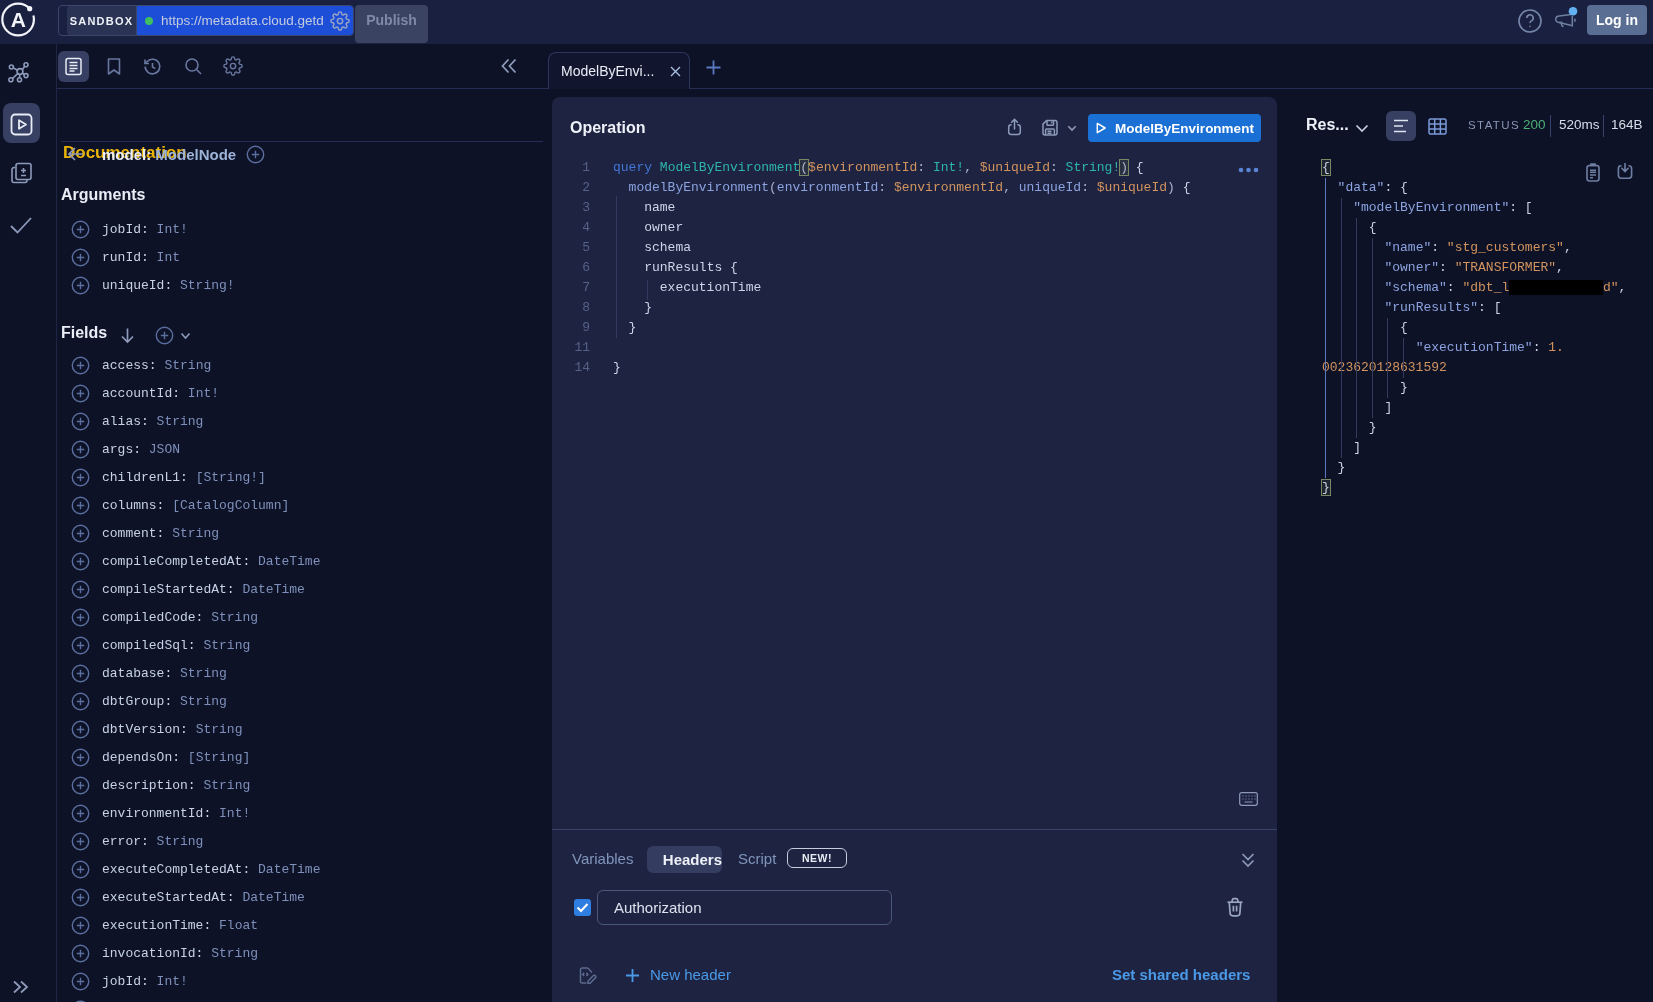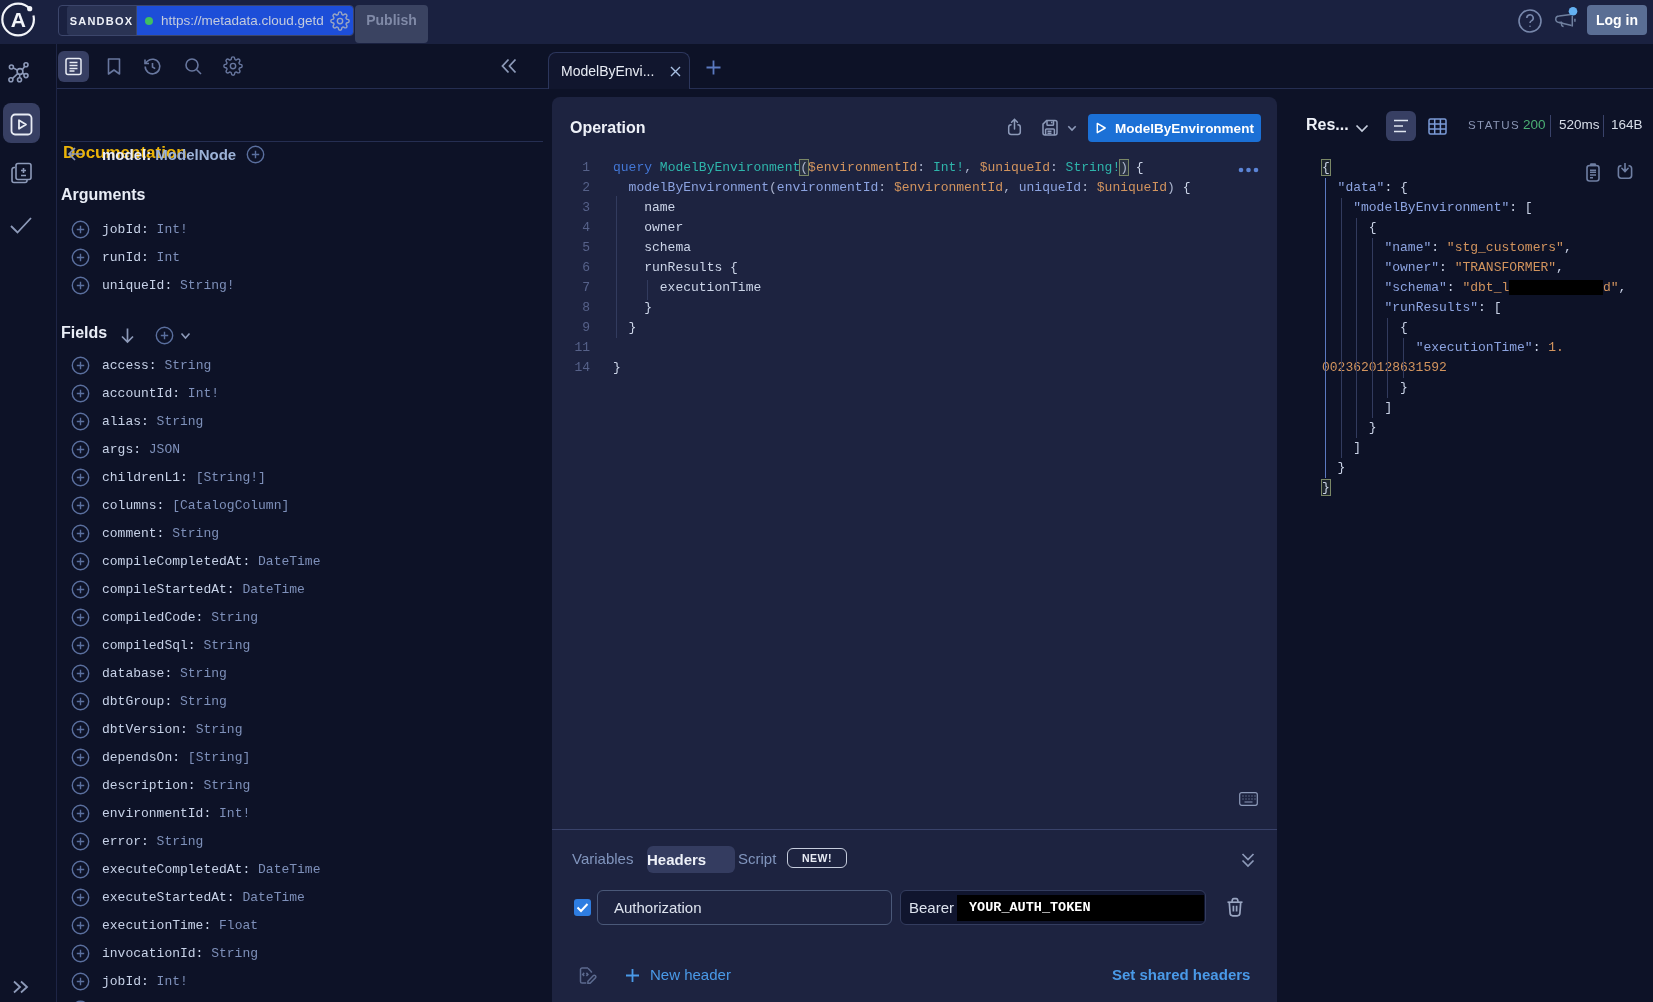--- a/index.html
+++ b/index.html
@@ -475,36 +475,33 @@
   </svg>
 
   <svg class="abs" style="left:687px;top:695px" width="19" height="14" viewBox="0 0 19 14" fill="none" stroke="#8d9ab9" stroke-width="1.2">
     <rect x="0.7" y="0.7" width="17.6" height="12.6" rx="2"></rect>
     <path d="M3.5 4h1M6.5 4h1M9.5 4h1M12.5 4h1M15.5 4h1M3.5 7h1M6.5 7h1M9.5 7h1M12.5 7h1M15.5 7h1M5.5 10h8"></path>
   </svg>
 
   <div id="carddivider"></div>
 
   <div style="position:absolute;left:20px;top:753px;color:#8195bd;font-size:15px;">Variables</div>
-  <div class="btab-active" style="position:absolute;left:95px;top:749px;width:88px;height:27px;text-align:left;line-height:27px;font-size:15px;">Headers</div>
+  <div class="btab-active" style="position:absolute;left:95px;top:749px;width:75px;height:27px;text-align:right;line-height:27px;font-size:15px;">Headers</div>
   <div style="position:absolute;left:186px;top:753px;color:#8195bd;font-size:15px;">Script</div>
   <div style="position:absolute;left:235px;top:751px;height:20px;padding:0 14px;border:1px solid #c6cddd;border-radius:6px;color:#e8ecf4;font-size:10.5px;font-weight:bold;line-height:19px;letter-spacing:0.5px;">NEW!</div>
   <svg class="abs" style="left:689px;top:755px" width="14" height="17" viewBox="0 0 14 17" fill="none" stroke="#8d9ab9" stroke-width="1.7">
     <path d="M1.5 2 7 7.5 12.5 2M1.5 8.5 7 14 12.5 8.5"></path>
   </svg>
 
   <div style="position:absolute;left:22px;top:802px;width:17px;height:17px;background:#2e7de1;border-radius:3px;">
     <svg width="17" height="17" viewBox="0 0 17 17" fill="none" stroke="#fff" stroke-width="2">
         <path d="M3.5 8.5 7 12 13.5 5"></path>
       </svg>
   </div>
   <div style="position:absolute;left:45px;top:793px;width:295px;height:35px;border:1px solid #4a5878;border-radius:6px;color:#dde3ee;font-size:15px;line-height:33px;padding-left:16px;">Authorization</div>
-  <div style="position:absolute;left:348px;top:793px;width:306px;height:35px;background:#10152e;border:1px solid #333c5e;border-radius:6px;color:#dde3ee;font-size:15px;line-height:33px;padding-left:8px;">Bearer
-    <span class="mono" style="position:absolute;left:56px;top:4px;background:#000;color:#fff;font-weight:bold;font-size:13.5px;height:26px;line-height:26px;padding:0 12px;width:247px;box-sizing:border-box;">YOUR_AUTH_TOKEN</span>
-  </div>
 
   <svg class="abs" style="left:674px;top:800px" width="18" height="21" viewBox="0 0 18 21" fill="none" stroke="#9aa6c2" stroke-width="1.7">
     <path d="M1.5 5.2h15"></path>
     <path d="M5.9 4.9 6.4 2.7a1.3 1.3 0 0 1 1.3-1h2.6a1.3 1.3 0 0 1 1.3 1l.5 2.2"></path>
     <path d="M3.3 5.4 4.1 16.3a2.7 2.7 0 0 0 2.7 2.5h4.4a2.7 2.7 0 0 0 2.7-2.5L14.7 5.4"></path>
     <path d="M7.4 8.8v5.6M10.6 8.8v5.6"></path>
   </svg>
 
   <svg class="abs" style="left:26px;top:869px" width="19" height="19" viewBox="0 0 19 19" fill="none" stroke="#5c6a8e" stroke-width="1.5">
     <path d="M10 2H4.1A1.6 1.6 0 0 0 2.5 3.6v11.8A1.6 1.6 0 0 0 4.1 17h4.2"></path>

